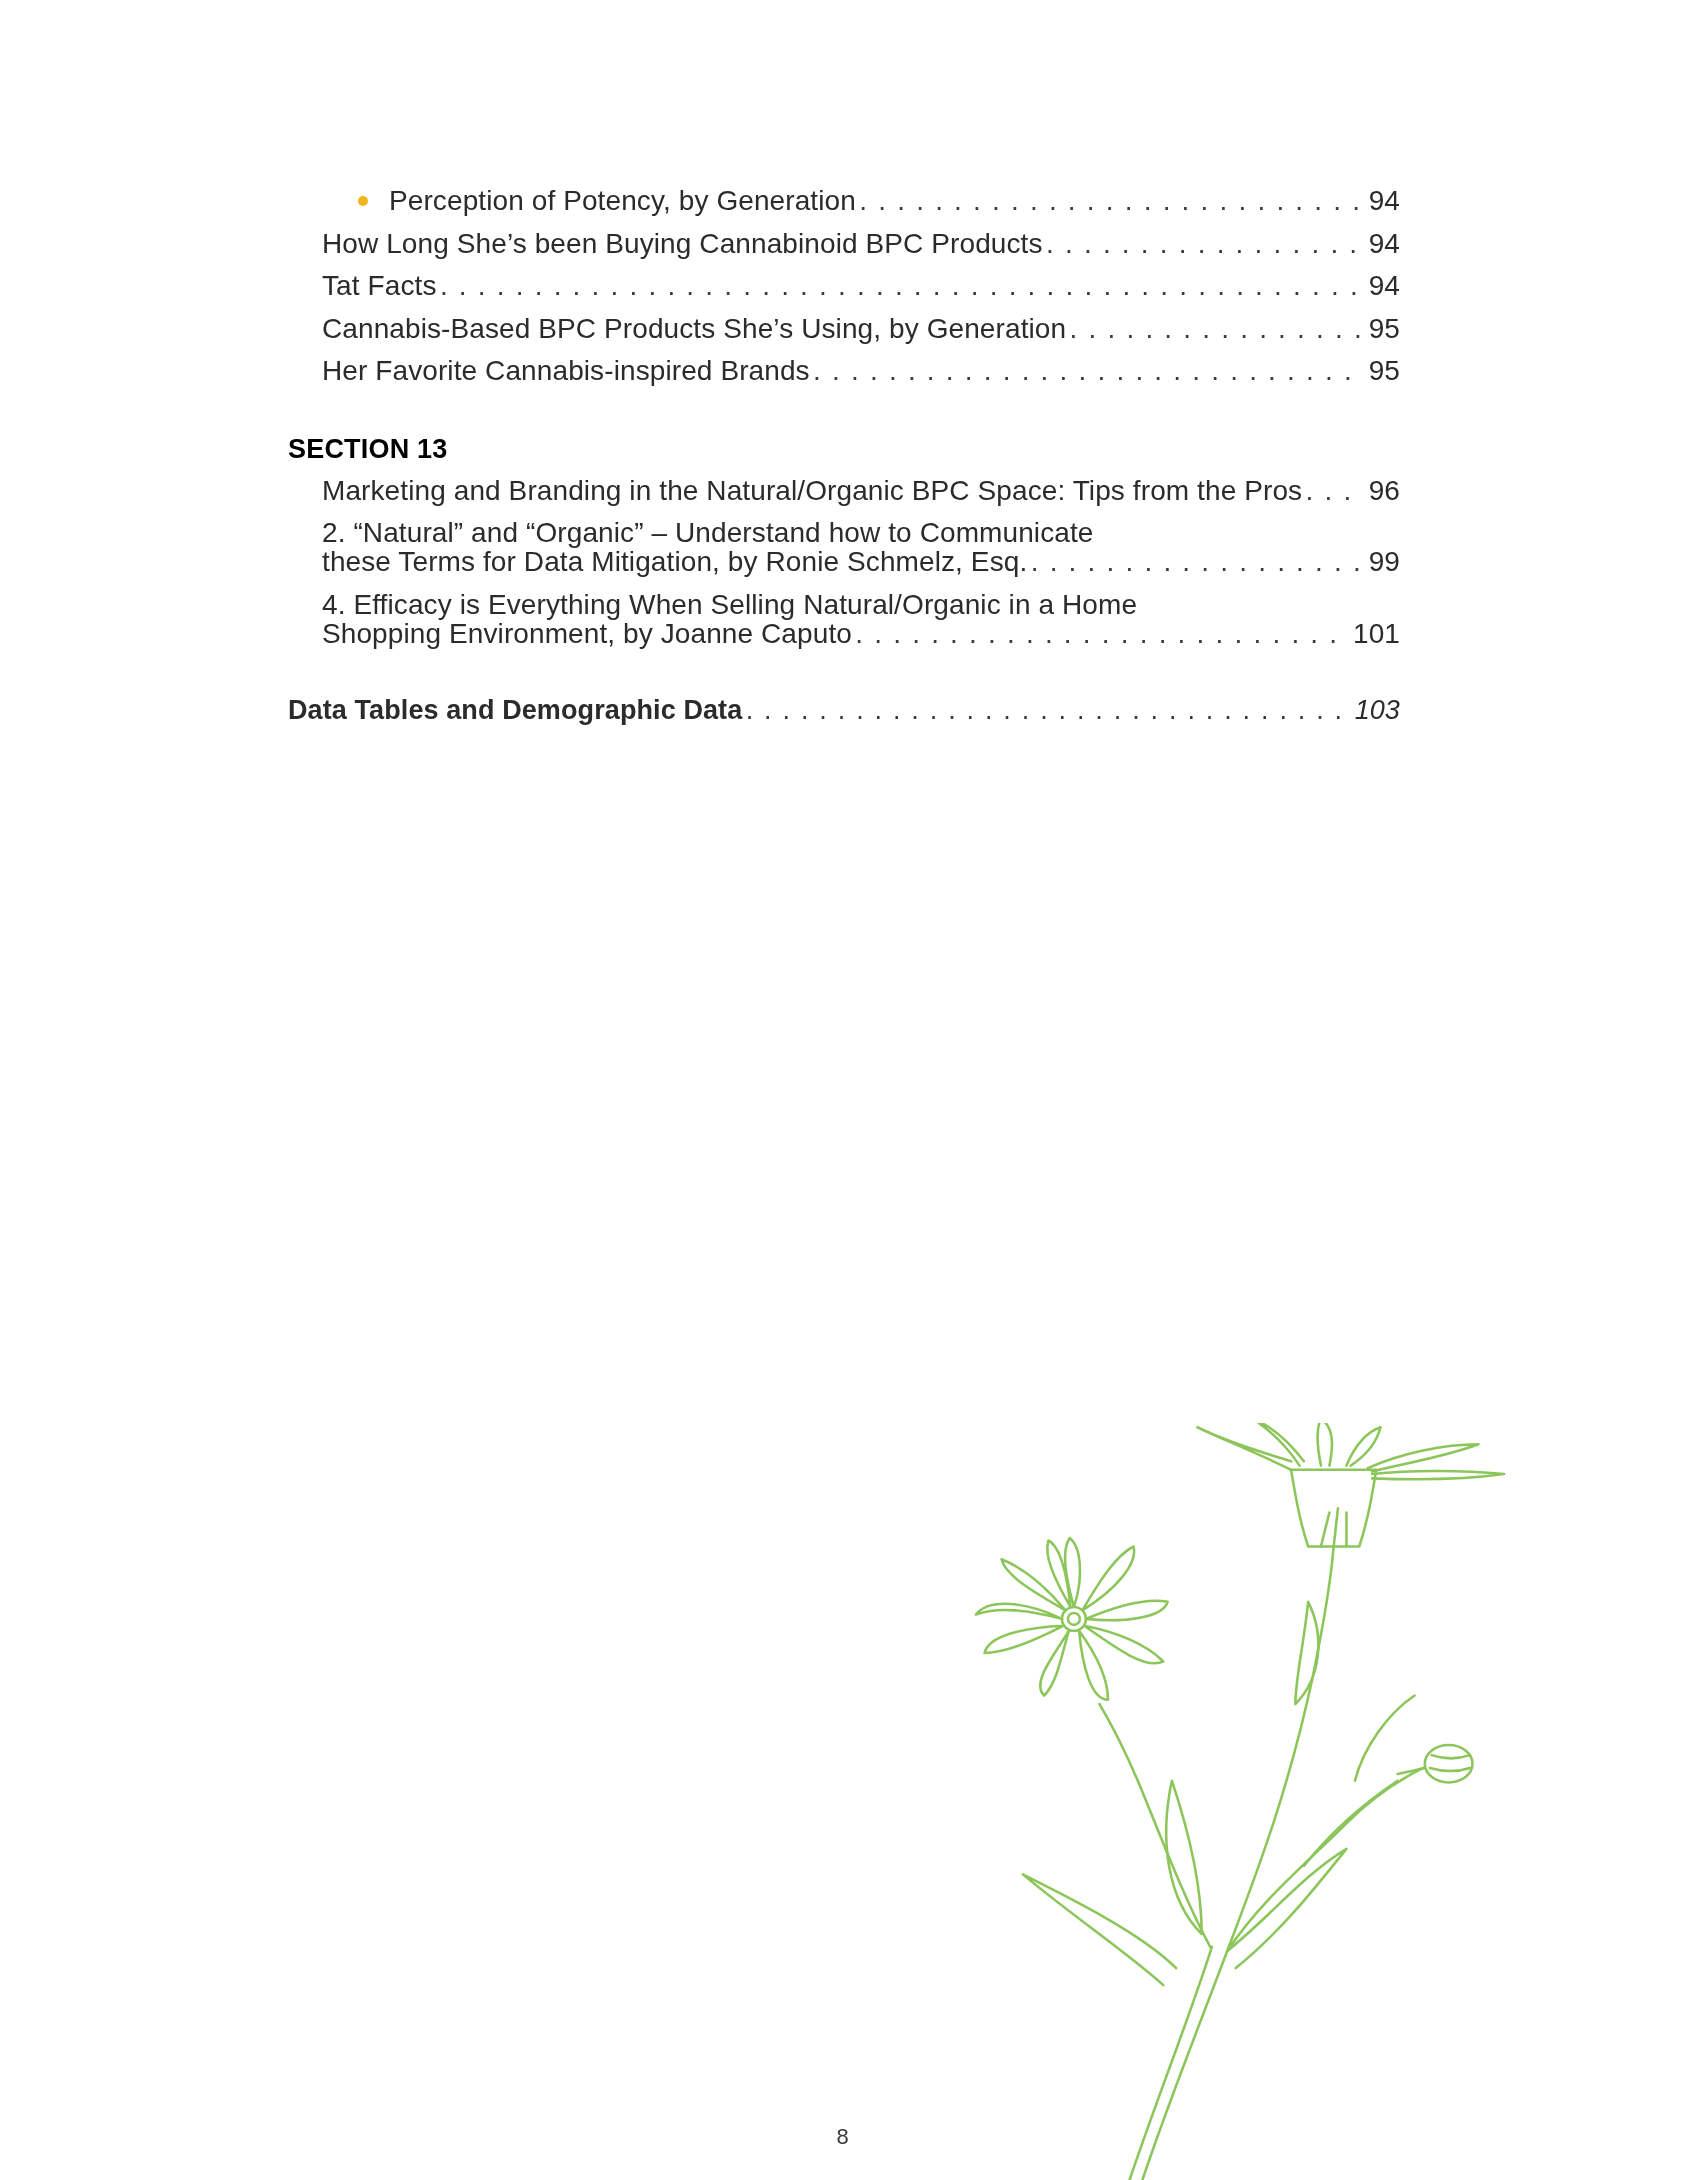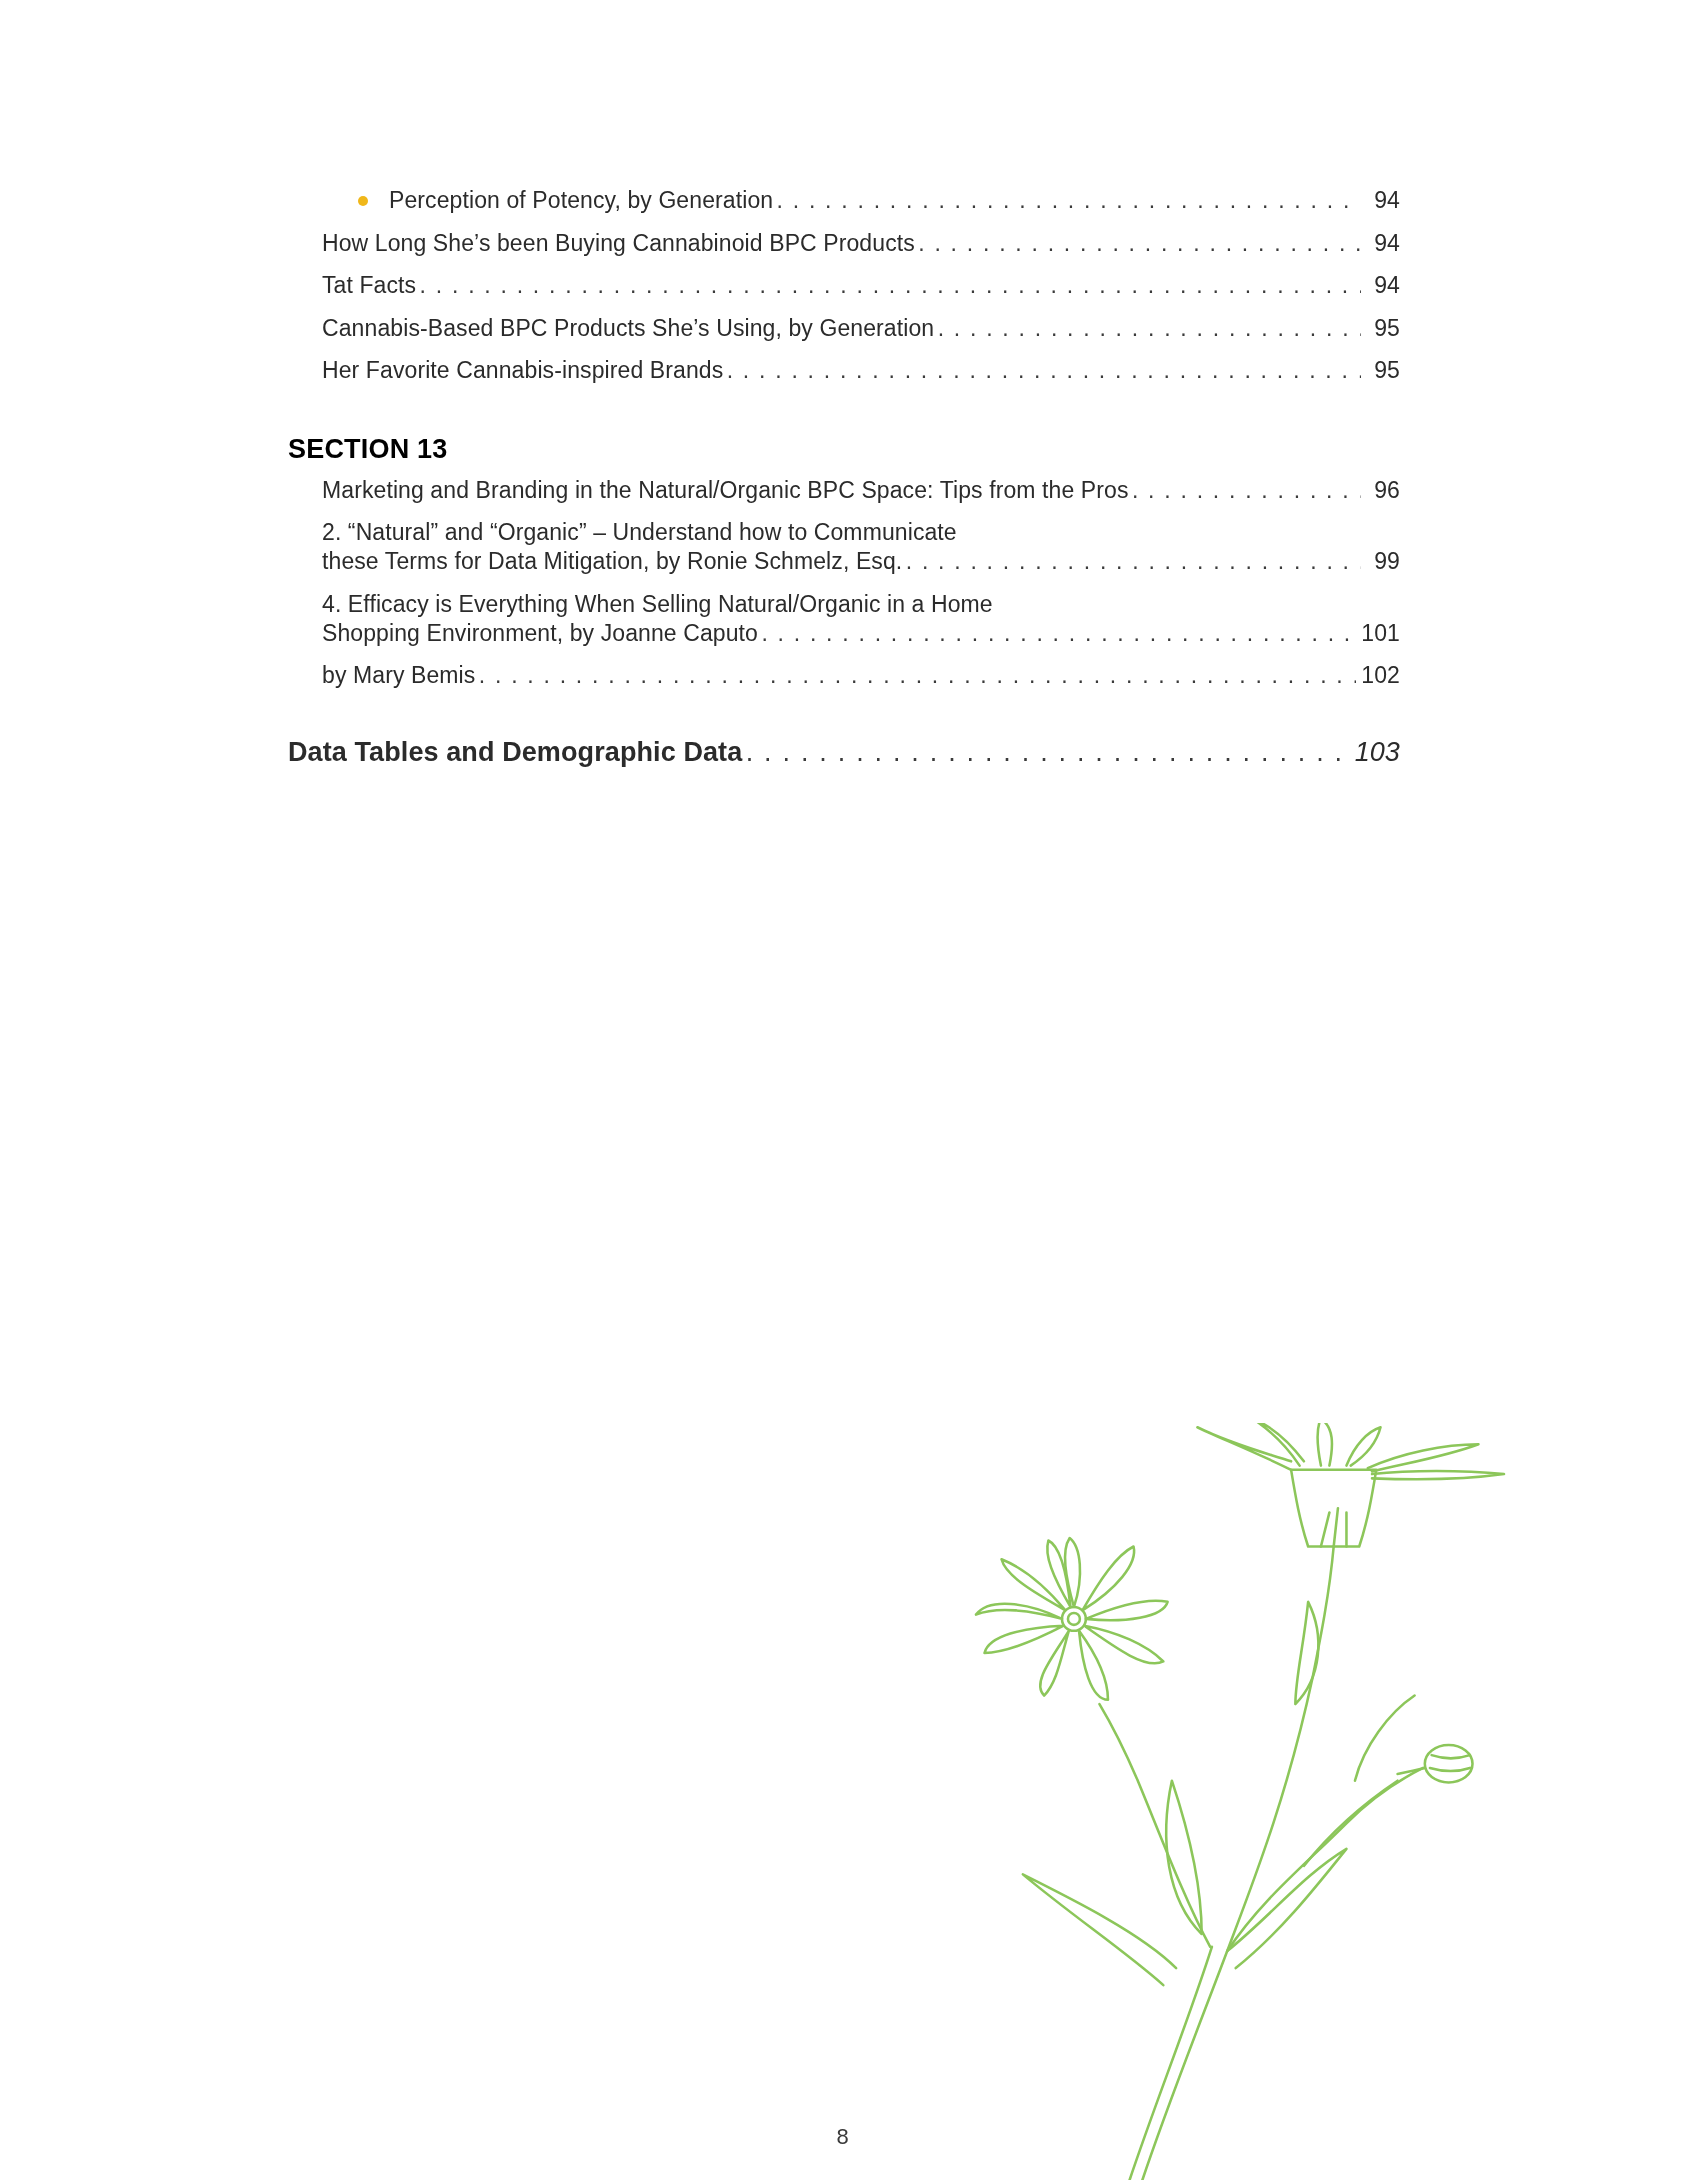--- a/index.html
+++ b/index.html
@@ -16,21 +16,21 @@
       color: #2b2b2b;
     }
     .toc {
       position: absolute;
       left: 288px;
       top: 186px;
       width: 1112px;
     }
     .entry {
       position: relative;
-      font-size: 23px;
+      font-size: 28px;
       line-height: 29px;
       letter-spacing: 0.1px;
     }
     .entry .line {
       display: flex;
       align-items: baseline;
       white-space: nowrap;
     }
     .entry .first-line {
       white-space: nowrap;
@@ -173,25 +173,20 @@
   <div class="entry indent1 multi">
     <div class="first-line">4. Efficacy is Everything When Selling Natural/Organic in a Home</div>
     <div class="line">
       <span class="txt">Shopping Environment, by Joanne Caputo</span>
       <span class="dots"></span>
       <span class="pg">101</span>
     </div>
   </div>
 
   <div class="entry indent1 multi">
-    <div class="line">
-      <span class="txt">by Mary Bemis</span>
-      <span class="dots"></span>
-      <span class="pg">102</span>
-    </div>
   </div>
 
   <div class="entry bold-entry">
     <div class="line">
       <span class="txt">Data Tables and Demographic Data</span>
       <span class="dots"></span>
       <span class="pg">103</span>
     </div>
   </div>
 </div>

